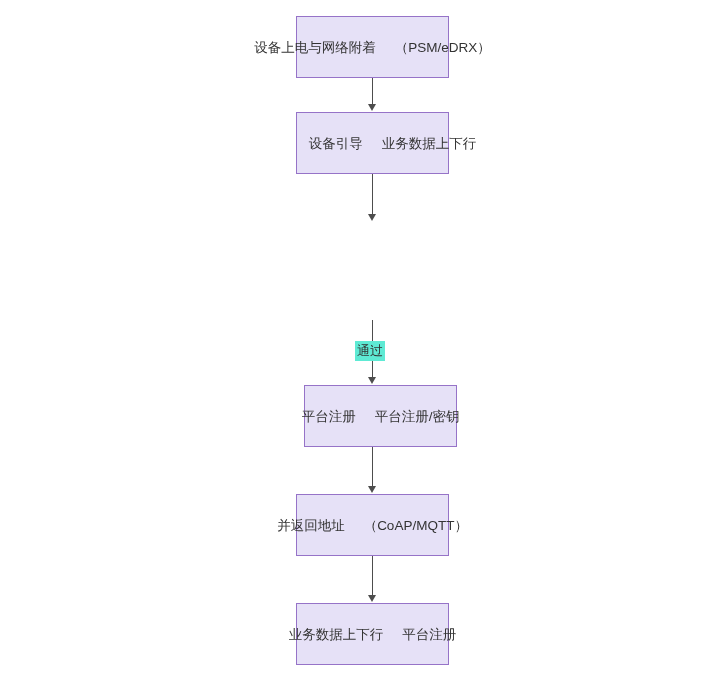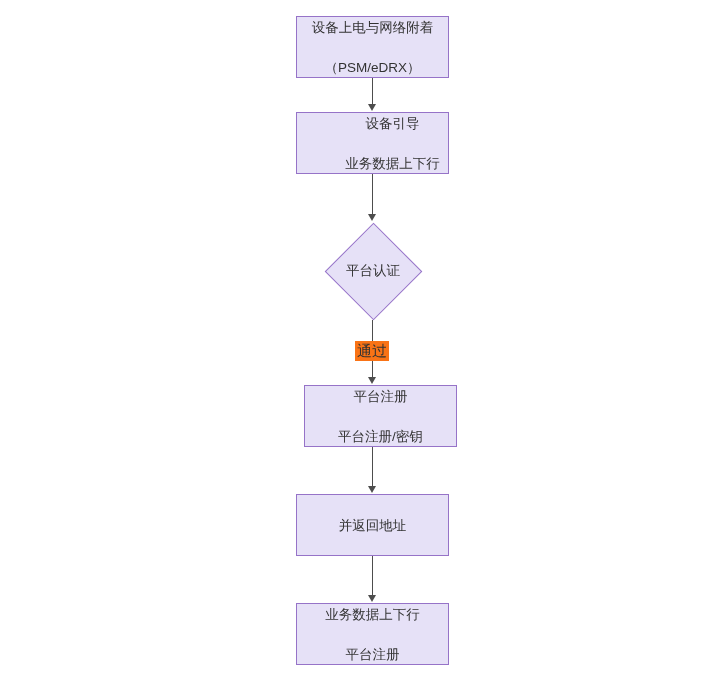--- a/index.html
+++ b/index.html
@@ -21,21 +21,21 @@
 
   
   .node-box {
     position: absolute;
     box-sizing: border-box;
     width: 153px;
     height: 62px;
     background: #e6e1f7;
     border: 1px solid #9673c8;
     display: flex;
-    flex-direction: column;
+    flex-direction: row;
     align-items: center;
     justify-content: center;
     color: #333333;
     font-size: 13.5px;
     line-height: 21px;
     text-align: center;
     white-space: nowrap;
     gap: 19px;
   }
   .node-box .line2 {
@@ -85,23 +85,23 @@
   .arrowhead {
     position: absolute;
     width: 0;
     height: 0;
     border-left: 4.5px solid transparent;
     border-right: 4.5px solid transparent;
     border-top: 7px solid #4d4d4d;
   }
   .edge-label {
     position: absolute;
-    background: #f97316;
+    background: #5eead4;
     color: #333333;
-    font-size: 15px;
+    font-size: 13px;
     line-height: 18px;
     padding: 1px 2px;
     white-space: nowrap;
   }
 </style>
 </head>
 <body>
 
 <div id="flow-canvas">
 
@@ -114,39 +114,36 @@
   <div class="arrowhead" style="left:368px; top:104px;"></div>
 
   <div class="node-box" style="left:296px; top:112px;padding-left:40px;">
     <span>设备引导</span>
     <span class="line2">业务数据上下行</span>
   </div>
 
   <div class="connector" style="left:372px; top:174px; height:41px;"></div>
   <div class="arrowhead" style="left:368px; top:214px;"></div>
 
-  <div class="node-diamond" style="left:325px; top:222px;">
-    <div class="diamond-shape"></div>
-    <div class="diamond-label">平台认证</div>
-  </div>
 
   <div class="connector" style="left:372px; top:320px; height:58px;"></div>
   <div class="edge-label" style="left:355px; top:341px;">通过</div>
   <div class="arrowhead" style="left:368px; top:377px;"></div>
 
   <div class="node-box" style="left:304px; top:385px;">
     <span>平台注册</span>
     <span class="line2">平台注册/密钥</span>
   </div>
 
   <div class="connector" style="left:372px; top:447px; height:40px;"></div>
   <div class="arrowhead" style="left:368px; top:486px;"></div>
 
   <div class="node-box" style="left:296px; top:494px;">
     <span>并返回地址</span>
+    <span class="line2">（CoAP/MQTT）</span>
   </div>
 
   <div class="connector" style="left:372px; top:556px; height:40px;"></div>
   <div class="arrowhead" style="left:368px; top:595px;"></div>
 
   <div class="node-box" style="left:296px; top:603px;">
     <span>业务数据上下行</span>
     <span class="line2">平台注册</span>
   </div>
 

